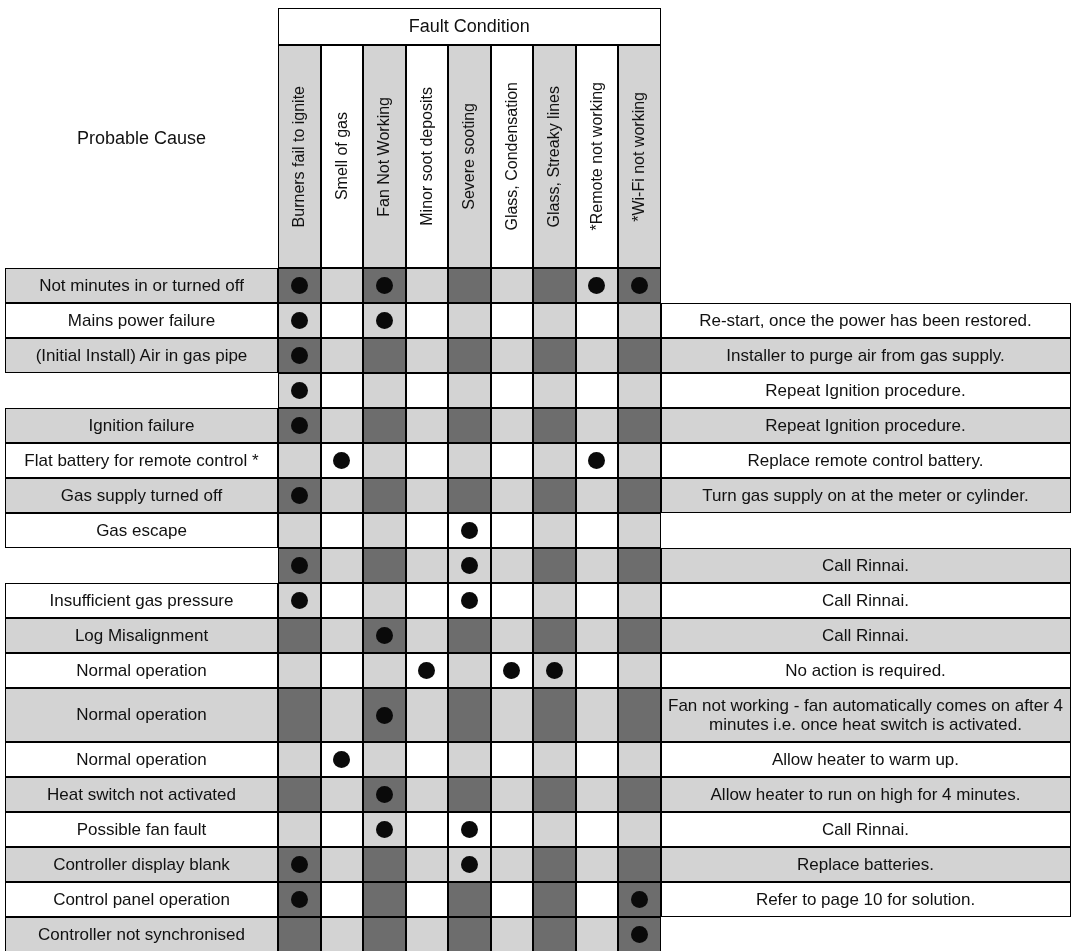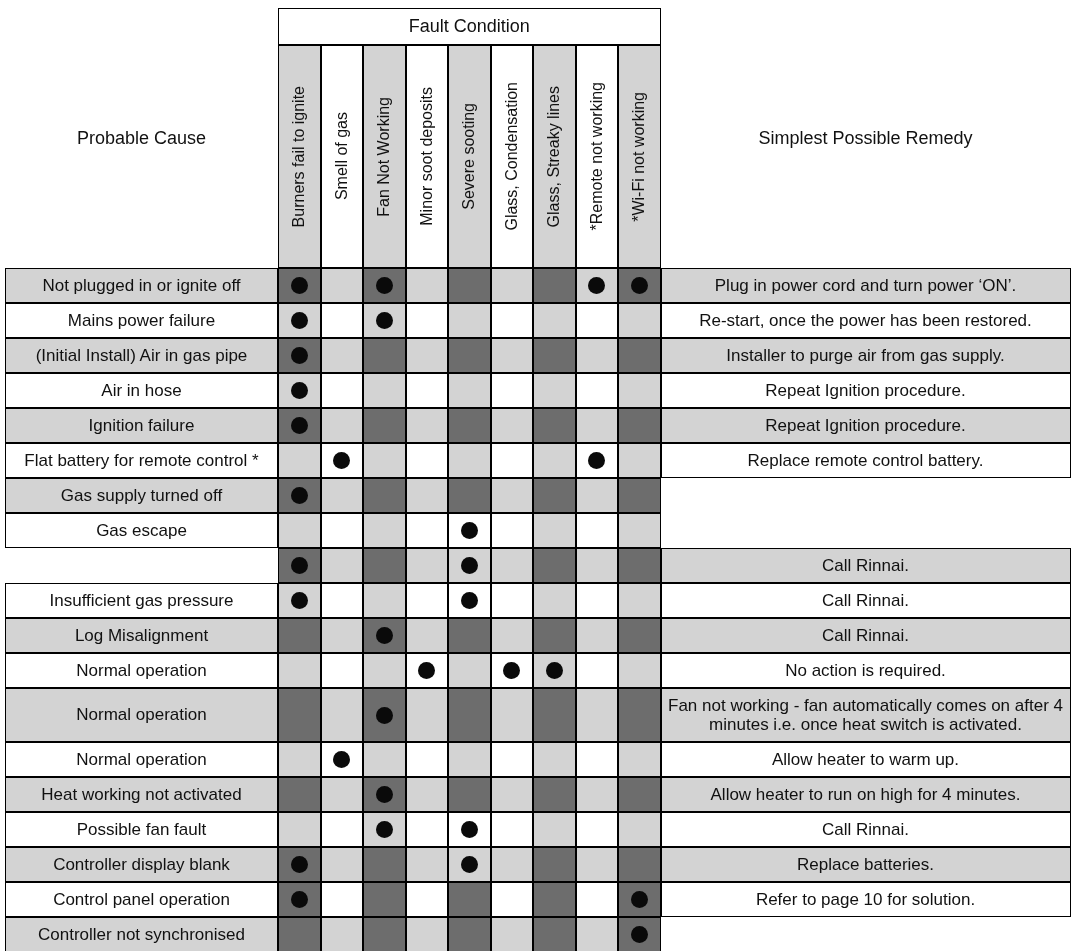--- a/index.html
+++ b/index.html
@@ -35,21 +35,20 @@
     flex:0 0 auto;
   }
 </style>
 </head>
 <body>
 
 <div class="page">
   <div class="grid" id="grid">
     <div class="cell left-top">Probable Cause</div>
     <div class="cell fc b">Fault Condition</div>
-    <div class="cell right-top">Simplest Possible Remedy</div>
 
   <div class="cell b vcell" style="grid-area: 2 / 2; background: rgb(211, 211, 211);">
         <span>Burners fail to ignite</span>
       </div>
       <div class="cell b vcell" style="grid-area: 2 / 3; background: rgb(255, 255, 255);">
         <span>Smell of gas</span>
       </div>
       <div class="cell b vcell" style="grid-area: 2 / 4; background: rgb(211, 211, 211);">
         <span>Fan Not Working</span>
       </div>
@@ -64,39 +63,38 @@
       </div>
       <div class="cell b vcell" style="grid-area: 2 / 8; background: rgb(211, 211, 211);">
         <span>Glass, Streaky lines</span>
       </div>
       <div class="cell b vcell" style="grid-area: 2 / 9; background: rgb(255, 255, 255);">
         <span>*Remote not working</span>
       </div>
       <div class="cell b vcell" style="grid-area: 2 / 10; background: rgb(211, 211, 211);">
         <span>*Wi-Fi not working</span>
       </div>
-      <div class="cell b cause" style="grid-area: 3 / 1; background: rgb(211, 211, 211);">Not plugged in or ignite off</div>
+      <div class="cell b cause" style="grid-area: 3 / 1; background: rgb(211, 211, 211);">Not minutes in or turned off</div>
       <div class="cell b matrix" style="grid-area: 3 / 2; background: rgb(109, 109, 109);">
         <span class="dotmark" style="background: rgb(10, 10, 10);"></span>
       </div>
       <div class="cell b matrix" style="grid-area: 3 / 3; background: rgb(211, 211, 211);"></div>
       <div class="cell b matrix" style="grid-area: 3 / 4; background: rgb(109, 109, 109);">
         <span class="dotmark" style="background: rgb(10, 10, 10);"></span>
       </div>
       <div class="cell b matrix" style="grid-area: 3 / 5; background: rgb(211, 211, 211);"></div>
       <div class="cell b matrix" style="grid-area: 3 / 6; background: rgb(109, 109, 109);"></div>
       <div class="cell b matrix" style="grid-area: 3 / 7; background: rgb(211, 211, 211);"></div>
       <div class="cell b matrix" style="grid-area: 3 / 8; background: rgb(109, 109, 109);"></div>
       <div class="cell b matrix" style="grid-area: 3 / 9; background: rgb(211, 211, 211);">
         <span class="dotmark" style="background: rgb(10, 10, 10);"></span>
       </div>
       <div class="cell b matrix" style="grid-area: 3 / 10; background: rgb(109, 109, 109);">
         <span class="dotmark" style="background: rgb(10, 10, 10);"></span>
       </div>
-      <div class="cell b remedy" style="grid-area: 3 / 11; background: rgb(211, 211, 211);">Plug in power cord and turn power ‘ON’.</div>
       <div class="cell b cause" style="grid-area: 4 / 1; background: rgb(255, 255, 255);">Mains power failure</div>
       <div class="cell b matrix" style="grid-area: 4 / 2; background: rgb(211, 211, 211);">
         <span class="dotmark" style="background: rgb(10, 10, 10);"></span>
       </div>
       <div class="cell b matrix" style="grid-area: 4 / 3; background: rgb(255, 255, 255);"></div>
       <div class="cell b matrix" style="grid-area: 4 / 4; background: rgb(211, 211, 211);">
         <span class="dotmark" style="background: rgb(10, 10, 10);"></span>
       </div>
       <div class="cell b matrix" style="grid-area: 4 / 5; background: rgb(255, 255, 255);"></div>
       <div class="cell b matrix" style="grid-area: 4 / 6; background: rgb(211, 211, 211);"></div>
@@ -111,21 +109,20 @@
       </div>
       <div class="cell b matrix" style="grid-area: 5 / 3; background: rgb(211, 211, 211);"></div>
       <div class="cell b matrix" style="grid-area: 5 / 4; background: rgb(109, 109, 109);"></div>
       <div class="cell b matrix" style="grid-area: 5 / 5; background: rgb(211, 211, 211);"></div>
       <div class="cell b matrix" style="grid-area: 5 / 6; background: rgb(109, 109, 109);"></div>
       <div class="cell b matrix" style="grid-area: 5 / 7; background: rgb(211, 211, 211);"></div>
       <div class="cell b matrix" style="grid-area: 5 / 8; background: rgb(109, 109, 109);"></div>
       <div class="cell b matrix" style="grid-area: 5 / 9; background: rgb(211, 211, 211);"></div>
       <div class="cell b matrix" style="grid-area: 5 / 10; background: rgb(109, 109, 109);"></div>
       <div class="cell b remedy" style="grid-area: 5 / 11; background: rgb(211, 211, 211);">Installer to purge air from gas supply.</div>
-      <div class="cell b cause" style="grid-area: 6 / 1; background: rgb(255, 255, 255);">Air in hose</div>
       <div class="cell b matrix" style="grid-area: 6 / 2; background: rgb(211, 211, 211);">
         <span class="dotmark" style="background: rgb(10, 10, 10);"></span>
       </div>
       <div class="cell b matrix" style="grid-area: 6 / 3; background: rgb(255, 255, 255);"></div>
       <div class="cell b matrix" style="grid-area: 6 / 4; background: rgb(211, 211, 211);"></div>
       <div class="cell b matrix" style="grid-area: 6 / 5; background: rgb(255, 255, 255);"></div>
       <div class="cell b matrix" style="grid-area: 6 / 6; background: rgb(211, 211, 211);"></div>
       <div class="cell b matrix" style="grid-area: 6 / 7; background: rgb(255, 255, 255);"></div>
       <div class="cell b matrix" style="grid-area: 6 / 8; background: rgb(211, 211, 211);"></div>
       <div class="cell b matrix" style="grid-area: 6 / 9; background: rgb(255, 255, 255);"></div>
@@ -164,20 +161,21 @@
         <span class="dotmark" style="background: rgb(10, 10, 10);"></span>
       </div>
       <div class="cell b matrix" style="grid-area: 9 / 3; background: rgb(211, 211, 211);"></div>
       <div class="cell b matrix" style="grid-area: 9 / 4; background: rgb(109, 109, 109);"></div>
       <div class="cell b matrix" style="grid-area: 9 / 5; background: rgb(211, 211, 211);"></div>
       <div class="cell b matrix" style="grid-area: 9 / 6; background: rgb(109, 109, 109);"></div>
       <div class="cell b matrix" style="grid-area: 9 / 7; background: rgb(211, 211, 211);"></div>
       <div class="cell b matrix" style="grid-area: 9 / 8; background: rgb(109, 109, 109);"></div>
       <div class="cell b matrix" style="grid-area: 9 / 9; background: rgb(211, 211, 211);"></div>
       <div class="cell b matrix" style="grid-area: 9 / 10; background: rgb(109, 109, 109);"></div>
+      <div class="cell b remedy" style="grid-area: 9 / 11; background: rgb(211, 211, 211);">Turn gas supply on at the meter or cylinder.</div>
       <div class="cell b cause" style="grid-area: 10 / 1; background: rgb(255, 255, 255);">Gas escape</div>
       <div class="cell b matrix" style="grid-area: 10 / 2; background: rgb(211, 211, 211);"></div>
       <div class="cell b matrix" style="grid-area: 10 / 3; background: rgb(255, 255, 255);"></div>
       <div class="cell b matrix" style="grid-area: 10 / 4; background: rgb(211, 211, 211);"></div>
       <div class="cell b matrix" style="grid-area: 10 / 5; background: rgb(255, 255, 255);"></div>
       <div class="cell b matrix" style="grid-area: 10 / 6; background: rgb(255, 255, 255);">
         <span class="dotmark" style="background: rgb(10, 10, 10);"></span>
       </div>
       <div class="cell b matrix" style="grid-area: 10 / 7; background: rgb(255, 255, 255);"></div>
       <div class="cell b matrix" style="grid-area: 10 / 8; background: rgb(211, 211, 211);"></div>
@@ -261,21 +259,21 @@
         <span class="dotmark" style="background: rgb(10, 10, 10);"></span>
       </div>
       <div class="cell b matrix" style="grid-area: 16 / 4; background: rgb(211, 211, 211);"></div>
       <div class="cell b matrix" style="grid-area: 16 / 5; background: rgb(255, 255, 255);"></div>
       <div class="cell b matrix" style="grid-area: 16 / 6; background: rgb(211, 211, 211);"></div>
       <div class="cell b matrix" style="grid-area: 16 / 7; background: rgb(255, 255, 255);"></div>
       <div class="cell b matrix" style="grid-area: 16 / 8; background: rgb(211, 211, 211);"></div>
       <div class="cell b matrix" style="grid-area: 16 / 9; background: rgb(255, 255, 255);"></div>
       <div class="cell b matrix" style="grid-area: 16 / 10; background: rgb(211, 211, 211);"></div>
       <div class="cell b remedy" style="grid-area: 16 / 11; background: rgb(255, 255, 255);">Allow heater to warm up.</div>
-      <div class="cell b cause" style="grid-area: 17 / 1; background: rgb(211, 211, 211);">Heat working not activated</div>
+      <div class="cell b cause" style="grid-area: 17 / 1; background: rgb(211, 211, 211);">Heat switch not activated</div>
       <div class="cell b matrix" style="grid-area: 17 / 2; background: rgb(109, 109, 109);"></div>
       <div class="cell b matrix" style="grid-area: 17 / 3; background: rgb(211, 211, 211);"></div>
       <div class="cell b matrix" style="grid-area: 17 / 4; background: rgb(109, 109, 109);">
         <span class="dotmark" style="background: rgb(10, 10, 10);"></span>
       </div>
       <div class="cell b matrix" style="grid-area: 17 / 5; background: rgb(211, 211, 211);"></div>
       <div class="cell b matrix" style="grid-area: 17 / 6; background: rgb(109, 109, 109);"></div>
       <div class="cell b matrix" style="grid-area: 17 / 7; background: rgb(211, 211, 211);"></div>
       <div class="cell b matrix" style="grid-area: 17 / 8; background: rgb(109, 109, 109);"></div>
       <div class="cell b matrix" style="grid-area: 17 / 9; background: rgb(211, 211, 211);"></div>

